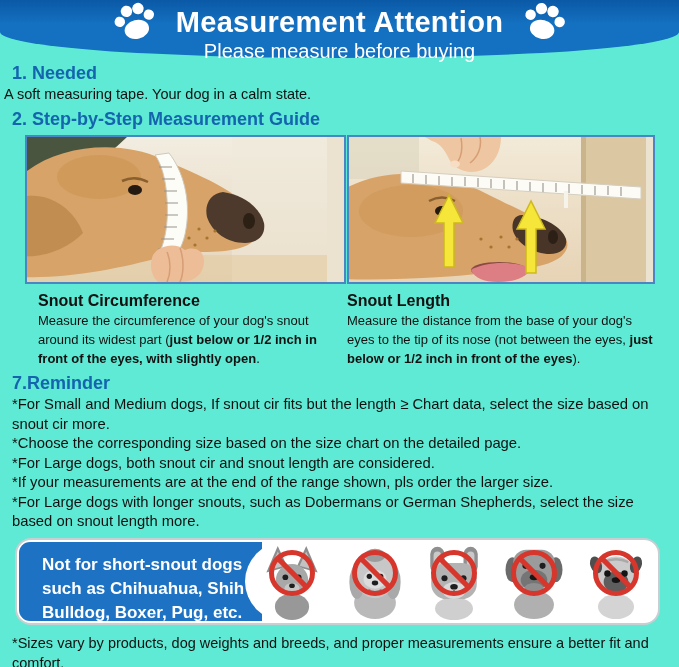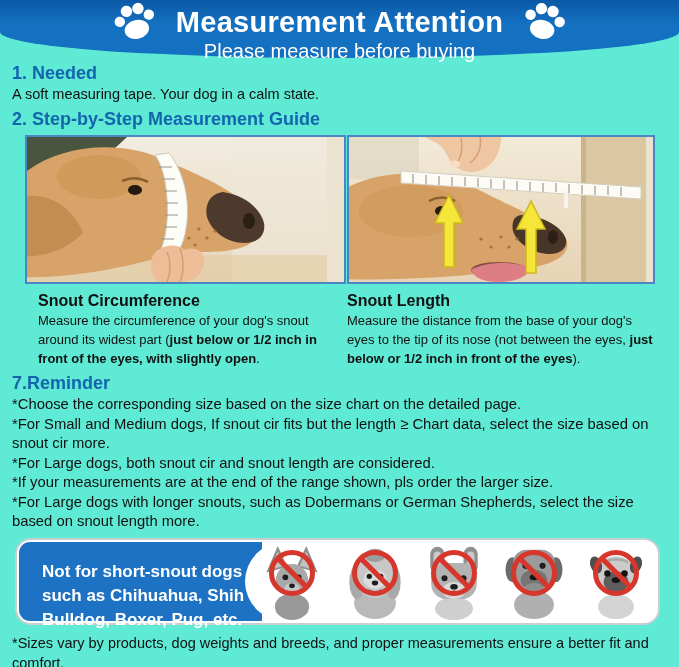--- a/index.html
+++ b/index.html
@@ -13,21 +13,21 @@
             border-bottom-left-radius:50% 26px; border-bottom-right-radius:50% 26px; }
   .banner-row { display:flex; align-items:center; justify-content:center; gap:20px; padding-top:3px; }
   .banner-title { font-size:29px; font-weight:bold; letter-spacing:.3px; }
   .banner-sub { font-size:20px; font-weight:normal; margin-top:-1px; }
   .paw { width:42px; height:38px; }
   .paw.left { transform:rotate(-14deg); }
   .paw.right { transform:rotate(14deg); }
 
   
   .sec-h { color:#1464ae; font-size:18px; font-weight:bold; margin:5px 0 1px 12px; line-height:21px; }
-  .sec-p { font-size:14.5px; margin-left:12px; line-height:19px; }
+  .sec-p { font-size:14.5px; margin-left:4px; line-height:19px; }
 
   
   .figures { display:flex; justify-content:space-between; padding:4px 24px 0 25px; }
   .figcol { display:flex; flex-direction:column; }
   .photo { border:2px solid #4a86c4; background:#ece2d0; }
   .photo svg { display:block; }
   .caption { margin-top:7px; }
   .caption.pad { padding-left:13px; }
   .cap-title { font-size:16px; font-weight:bold; line-height:20px; }
   .cap-text { font-size:13px; line-height:19px; width:308px; }
@@ -37,21 +37,21 @@
   .reminder-items { margin:1px 0 0 12px; width:660px; }
   .reminder-items p { font-size:14.8px; line-height:19.5px; }
 
   
   .notice { position:relative; margin:6px 0 0 15px; width:645px; height:87px;
             border:2px solid #c6cfd2; border-radius:16px; background:#fff; }
   .notice-blue { position:absolute; left:2px; top:2px; bottom:2px; width:243px;
                  background:#1d72c4; border-radius:11px 0 0 11px; }
   .notice-pill { position:absolute; left:228px; top:2px; right:2px; bottom:2px;
                  background:#fff; border-radius:44px 12px 12px 44px; }
-  .notice-text { position:absolute; left:25px; top:20px; color:#fff; font-weight:bold;
+  .notice-text { position:absolute; left:25px; top:13px; color:#fff; font-weight:bold;
                  font-size:17px; line-height:24px; z-index:3; }
   .dogfig { position:absolute; bottom:3px; width:70px; height:76px; z-index:4; }
   .dogfig svg { width:100%; height:100%; display:block; }
   .no-sign { position:absolute; left:50%; top:6px; margin-left:-23px; width:46px; height:46px;
              border:5px solid #d6362b; border-radius:50%; z-index:5; }
   .no-sign::before { content:""; position:absolute; left:-2px; right:-2px; top:50%;
                      margin-top:-2.5px; height:5px; background:#d6362b; transform:rotate(45deg); }
 
   
   .footer { margin:8px 0 0 12px; }
@@ -189,22 +189,22 @@
           <div class="cap-title">Snout Length</div>
           <p class="cap-text"><span>Measure the distance from the base of your dog's eyes to the tip of its nose (not between the eyes, </span><b>just below or 1/2 inch in front of the eyes</b><span>).</span></p>
         </div>
       </div>
     </div>
   </section>
 
   <section>
     <h2 class="sec-h">7.Reminder</h2>
     <div class="reminder-items">
+      <p>*For Small and Medium dogs, If snout cir fits but the length ≥ Chart data, select the size based on snout cir more.</p>
       <p>*Choose the corresponding size based on the size chart on the detailed page.</p>
-      <p>*For Small and Medium dogs, If snout cir fits but the length ≥ Chart data, select the size based on snout cir more.</p>
       <p>*For Large dogs, both snout cir and snout length are considered.</p>
       <p>*If your measurements are at the end of the range shown, pls order the larger size.</p>
       <p>*For Large dogs with longer snouts, such as Dobermans or German Shepherds, select the size based on snout length more.</p>
     </div>
   </section>
 
   <div class="notice">
     <div class="notice-blue"></div>
     <div class="notice-pill"></div>
     <div class="notice-text">

